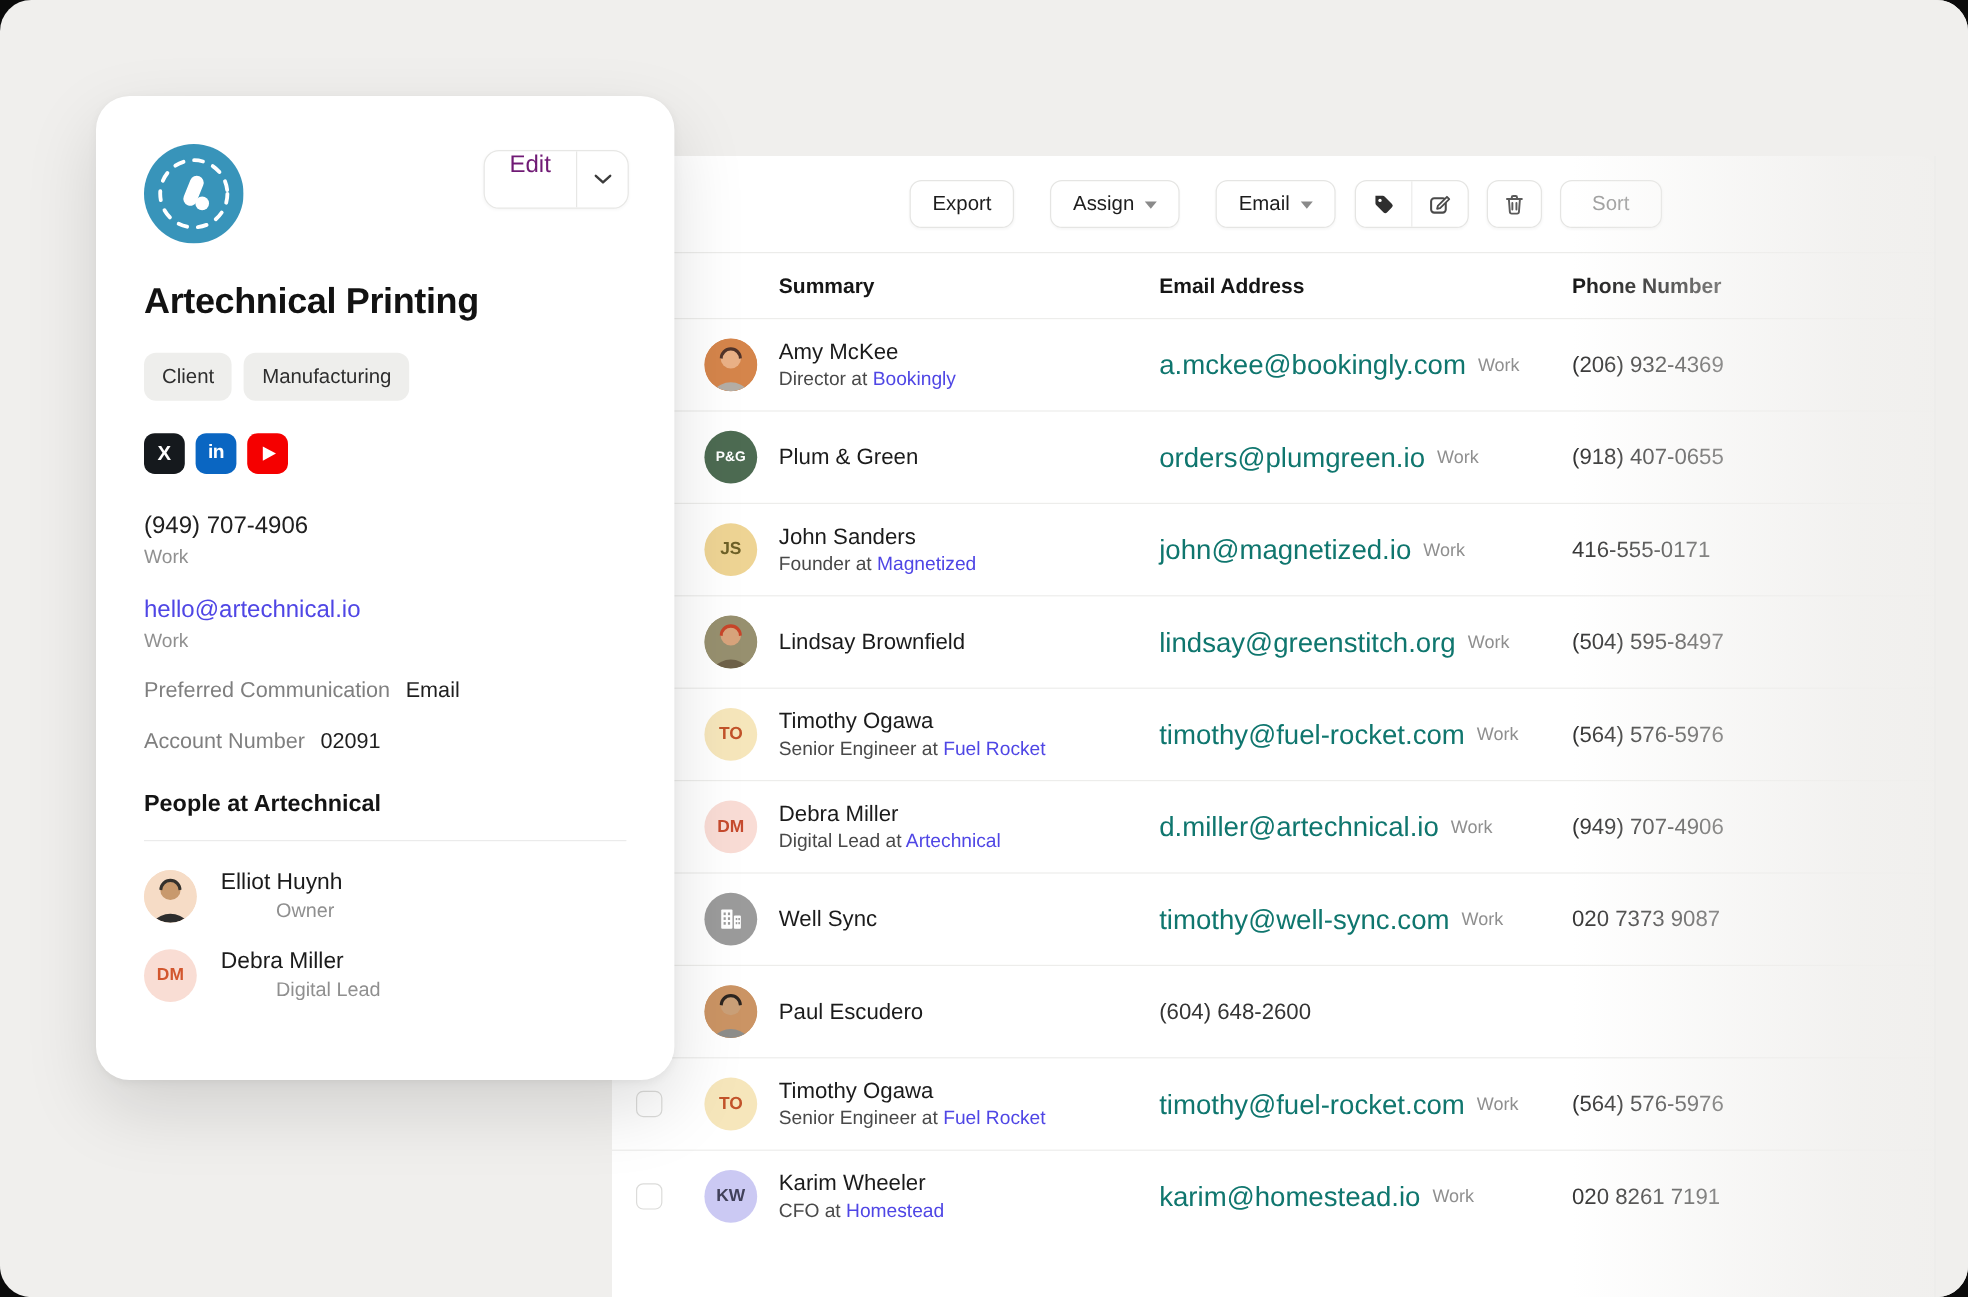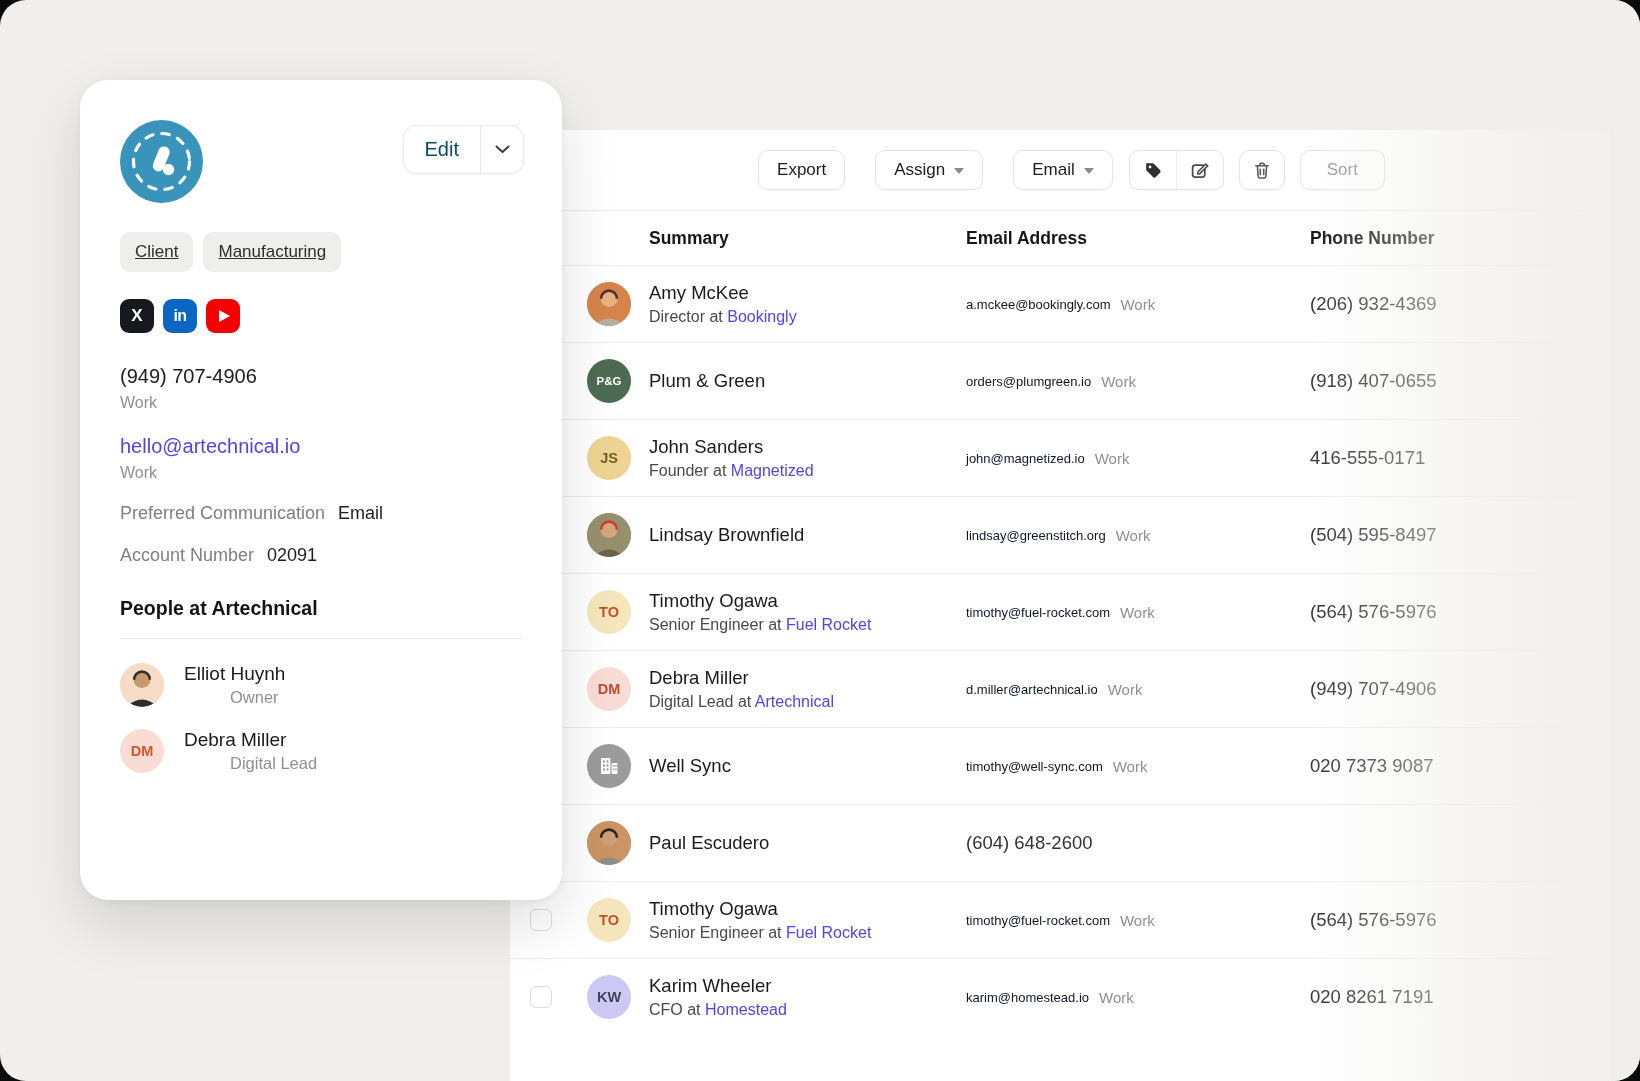--- a/index.html
+++ b/index.html
@@ -25,44 +25,44 @@
   .row.header .cb, .row.header .avatar { opacity:0; }
   .cb { width:22px; height:22px; flex:none; border:1.5px solid #dcdcda; border-radius:6px; background:#fff; cursor:pointer; }
   .avatar { width:44px; height:44px; flex:none; margin-left:35px; border-radius:50%; display:flex; align-items:center; justify-content:center;
             font-weight:700; font-size:14.5px; overflow:hidden; }
   .avatar svg { display:block; }
   .sum { margin-left:18px; width:317px; }
   .name { font-size:18.5px; color:#1b1b1b; }
   .role { font-size:16px; color:#494949; margin-top:4px; }
   .link { color:#4f46e5; cursor:pointer; }
   .email-cell { width:344px; display:flex; align-items:center; gap:10px; }
-  .email-link { font-size:13px; color:#0f172a; cursor:pointer; white-space:nowrap; }
+  .email-link { font-size:23px; color:#0f766e; cursor:pointer; white-space:nowrap; }
   .badge { font-size:15px; color:#8f8f8f; }
   .phone-cell { flex:1; font-size:18.5px; color:#343434; }
   .hcell { font-size:17.5px; font-weight:700; color:#161616; }
   .h-sum { margin-left:18px; width:317px; }
   .h-email { width:344px; }
   .h-phone { flex:1; }
 
   
   .fade { position:absolute; top:0; right:0; width:330px; height:100%; z-index:6; pointer-events:none;
           background:linear-gradient(to right, rgba(240,239,237,0) 0%, rgba(240,239,237,0.5) 40%, rgba(240,239,237,0.88) 72%, #f0efed 100%); }
   .panel-edge { position:absolute; right:27px; top:130px; bottom:0; width:1px; background:#ebebe9; z-index:7; pointer-events:none; }
 
   
   .card { position:absolute; left:80px; top:80px; width:482px; height:820px; background:#fff; border-radius:28px; padding:40px 40px 0 40px;
           box-shadow:0 24px 60px rgba(0,0,0,0.13), 0 2px 8px rgba(0,0,0,0.05); z-index:5; }
   .edit-btn { position:absolute; top:45px; right:38px; height:49px; display:flex; align-items:stretch; background:#fff;
               border:1px solid #e7e7e5; border-radius:13px; box-shadow:0 1px 3px rgba(0,0,0,0.04); overflow:hidden; }
-  .edit-main { display:flex; align-items:center; padding:0 21px; font-size:20px; color:#0c4a6e; cursor:pointer; }
+  .edit-main { display:flex; align-items:flex-start; padding:0 21px; font-size:20px; color:#701a75; cursor:pointer; }
   .edit-divider { width:1px; background:#e7e7e5; }
   .edit-caret { width:42px; display:flex; align-items:center; justify-content:center; cursor:pointer; }
   .company-title { margin-top:27px; font-size:30px; font-weight:700; letter-spacing:-0.3px; color:#121212; }
   .tags { margin-top:25px; display:flex; gap:10px; }
-  .pill { background:#eeeeec; border-radius:10px; padding:0 15px; height:40px; display:flex; align-items:center; font-size:17px; color:#2e2e2e;text-decoration:underline; }
+  .pill { background:#eeeeec; border-radius:10px; padding:0 15px; height:40px; display:flex; align-items:center; font-size:17px; color:#2e2e2e; }
   .socials { margin-top:27px; display:flex; gap:9px; }
   .soc { width:34px; height:34px; border-radius:9px; display:flex; align-items:center; justify-content:center; cursor:pointer; color:#fff; }
   .soc-x { background:#15191d; font-weight:700; font-size:17px; }
   .soc-in { background:#0a66c2; font-weight:700; font-size:16px; letter-spacing:-0.5px; }
   .soc-yt { background:#f50000; }
   .yt-tri { width:0; height:0; border-left:11px solid #fff; border-top:6.5px solid transparent; border-bottom:6.5px solid transparent; margin-left:3px; }
   .card-phone { margin-top:32px; font-size:20px; color:#202020; }
   .sub { margin-top:6px; font-size:16px; color:#909090; }
   .card-email { margin-top:23px; font-size:20px; color:#4f46e5; cursor:pointer; }
   .field { margin-top:21px; display:flex; gap:13px; align-items:baseline; }
@@ -339,20 +339,21 @@
       </div>
     </div>
 
     <svg width="83" height="83" viewBox="0 0 83 83">
       <circle cx="41.5" cy="41.5" r="41.5" fill="#3894ba"></circle>
       <circle cx="41.5" cy="41.5" r="28" fill="none" stroke="#ffffff" stroke-width="3.2" stroke-dasharray="7.5 9" stroke-linecap="round"></circle>
       <rect x="35.5" y="26" width="11.5" height="26" rx="5.7" fill="#ffffff" transform="rotate(22 41.5 39)"></rect>
       <circle cx="48.5" cy="49.5" r="5.7" fill="#ffffff"></circle>
     </svg>
 
+    <div class="company-title">Artechnical Printing</div>
 
     <div class="tags">
       <div class="pill">Client</div>
       <div class="pill">Manufacturing</div>
     </div>
 
     <div class="socials">
       <div class="soc soc-x">
           <span>X</span>
         </div>

